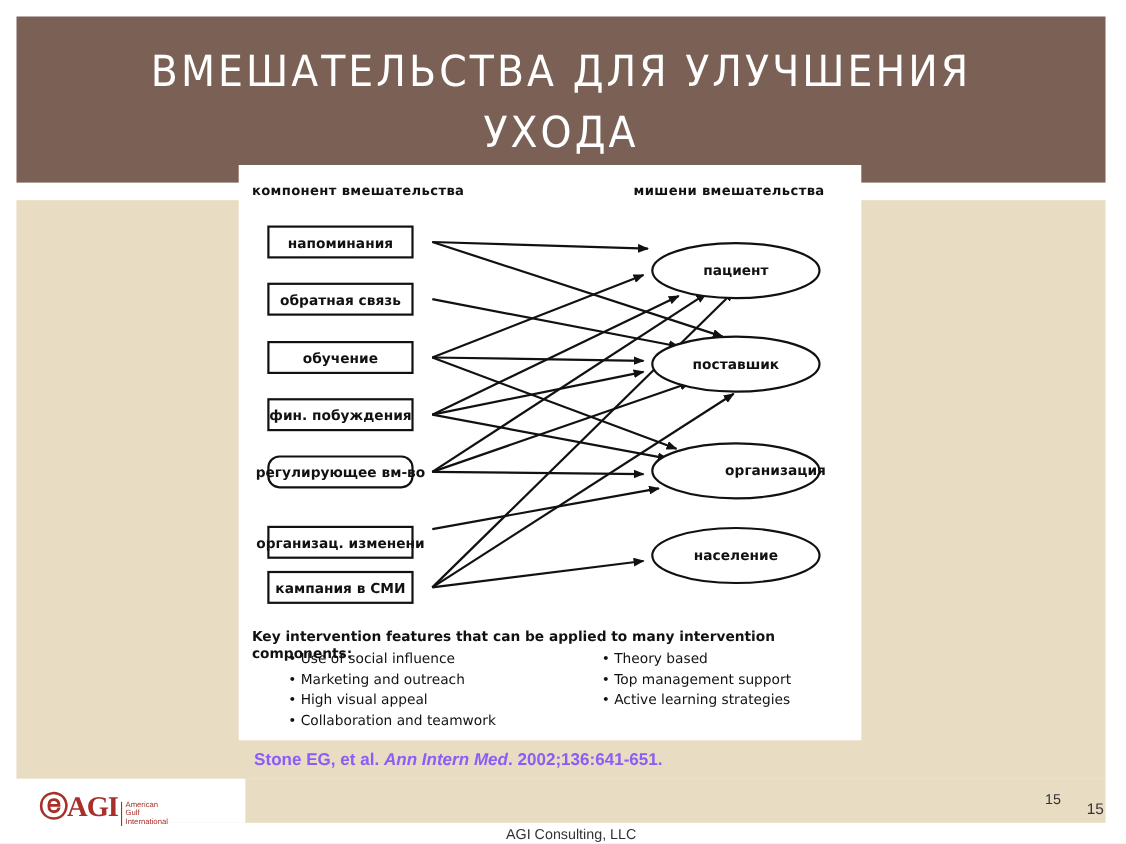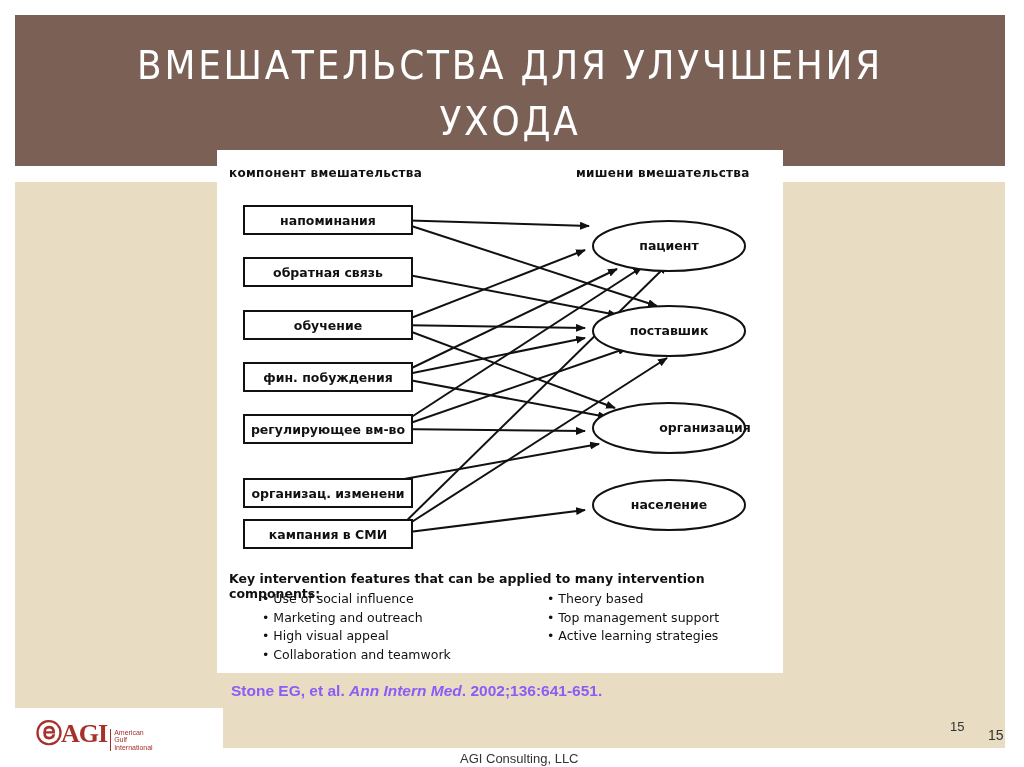--- a/index.html
+++ b/index.html
@@ -5,21 +5,21 @@
   html, body { margin:0; padding:0; }
   body { width:1024px; height:767px; background:#ffffff; position:relative; overflow:hidden; font-family:"Liberation Sans", sans-serif; }
   .banner { position:absolute; left:15px; top:15px; width:990px; height:151px; background:#7a6055; }
   .title { position:absolute; left:15px; top:38px; width:990px; text-align:center; color:#ffffff; font-family:"DejaVu Sans", sans-serif; font-size:39px; line-height:56px; letter-spacing:3px; font-weight:normal; transform:scaleX(0.92); }
   .beige { position:absolute; left:15px; top:182px; width:990px; height:526px; background:#e8dcc3; }
   .footer-band { position:absolute; left:112px; top:708px; width:893px; height:40px; background:#e8dcc3; }
   .logo-area { position:absolute; left:15px; top:708px; width:208px; height:40px; background:#ffffff; }
   .diagram { position:absolute; left:217px; top:150px; width:566px; height:523px; background:#ffffff; }
   .diagram svg { position:absolute; left:0; top:0; }
   .col-head { position:absolute; top:16px; font-family:"DejaVu Sans", sans-serif; font-size:12px; font-weight:bold; color:#111; letter-spacing:0.3px; }
-  .box { position:absolute; left:26px; width:170px; height:30px; border:2px solid #111; box-sizing:border-box; background:#fff; font-family:"DejaVu Sans", sans-serif; font-size:12.5px; font-weight:bold; color:#111; display:flex; align-items:center; justify-content:center; white-space:nowrap; }
+  .box { position:absolute; left:26px; width:133px; height:30px; border:2px solid #111; box-sizing:border-box; background:#fff; font-family:"DejaVu Sans", sans-serif; font-size:12.5px; font-weight:bold; color:#111; display:flex; align-items:center; justify-content:center; white-space:nowrap; }
   .ellipse-label { position:absolute; font-family:"DejaVu Sans", sans-serif; font-size:12.5px; font-weight:bold; color:#111; text-align:center; width:150px; }
   .features { position:absolute; left:12px; top:421px; font-family:"DejaVu Sans", sans-serif; font-size:12.5px; font-weight:bold; color:#111; }
   .feat-col { position:absolute; top:440px; font-family:"DejaVu Sans", sans-serif; font-size:12.5px; font-weight:normal; color:#111; line-height:18.5px; }
   .citation { position:absolute; left:231px; top:682px; font-size:15.5px; font-weight:bold; color:#8b5cf6; }
   .citation i { font-style:italic; }
   .footer-text { position:absolute; left:460px; top:751px; font-size:13px; color:#333; }
   .page-num { position:absolute; left:950px; top:719px; font-size:13px; color:#333; }
   .page-num2 { position:absolute; left:988px; top:727px; font-size:14px; color:#333; }
   .logo { position:absolute; left:36px; top:716px; display:flex; align-items:flex-end; }
   .logo-mark { font-family:"Liberation Serif", serif; font-size:26px; font-weight:bold; color:#a8302a; letter-spacing:-1px; }
@@ -79,21 +79,21 @@
     </g>
   </svg>
 
   <div class="col-head" style="left:12px;">компонент вмешательства</div>
   <div class="col-head" style="left:359px;">мишени вмешательства</div>
 
   <div class="box" style="top:55px;">напоминания</div>
   <div class="box" style="top:107px;">обратная связь</div>
   <div class="box" style="top:160px;">обучение</div>
   <div class="box" style="top:212px;">фин. побуждения</div>
-  <div class="box" style="top:264px;">регулирующее вм-во</div>
+  <div class="box" style="top:264px;border-radius:11px;">регулирующее вм-во</div>
   <div class="box" style="top:316px;margin-top:12px;">организац. изменени</div>
   <div class="box" style="top:369px;">кампания в СМИ</div>
 
   <div class="ellipse-label" style="left:377px; top:88px;">пациент</div>
   <div class="ellipse-label" style="left:377px; top:173px;">поставшик</div>
   <div class="ellipse-label" style="left:377px; top:270px;padding-left:36px;">организация</div>
   <div class="ellipse-label" style="left:377px; top:347px;">население</div>
 
   <div class="features">Key intervention features that can be applied to many intervention components:</div>
   <div class="feat-col" style="left:45px;">

